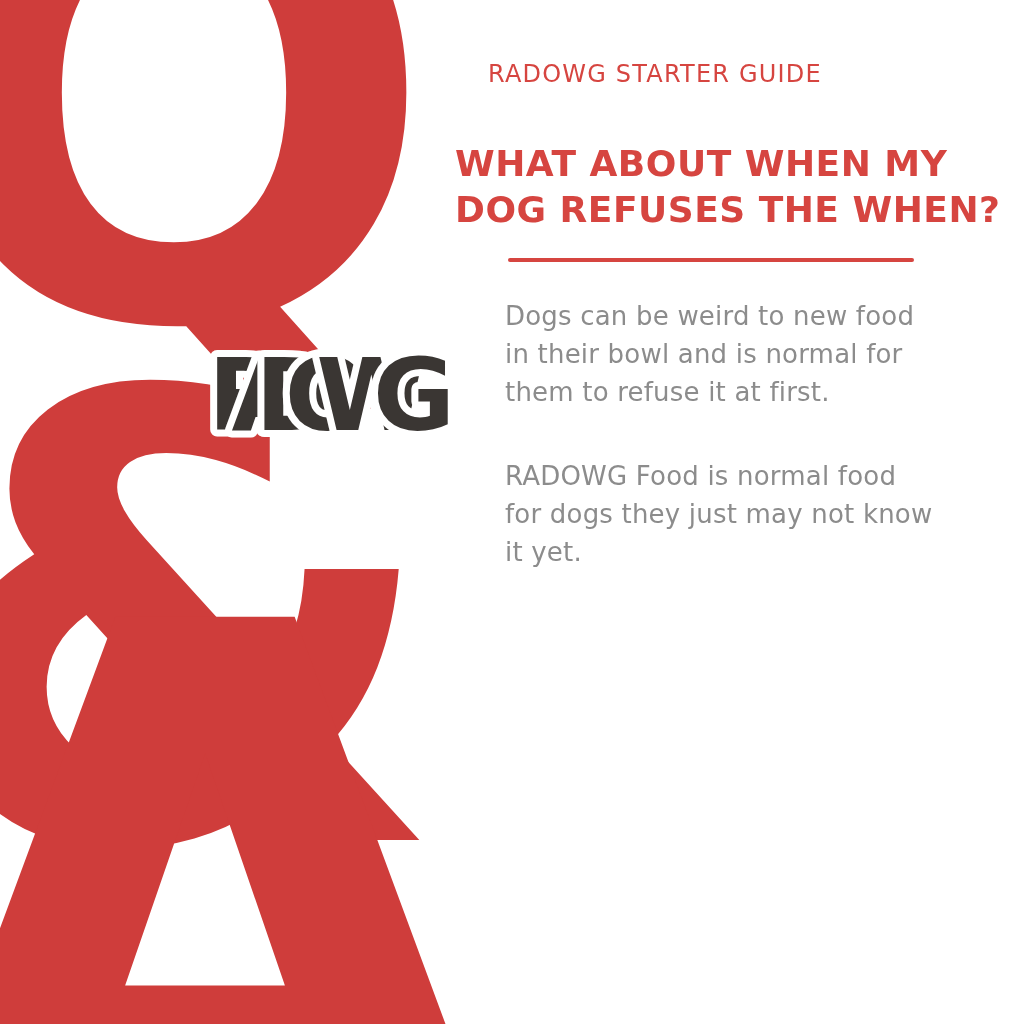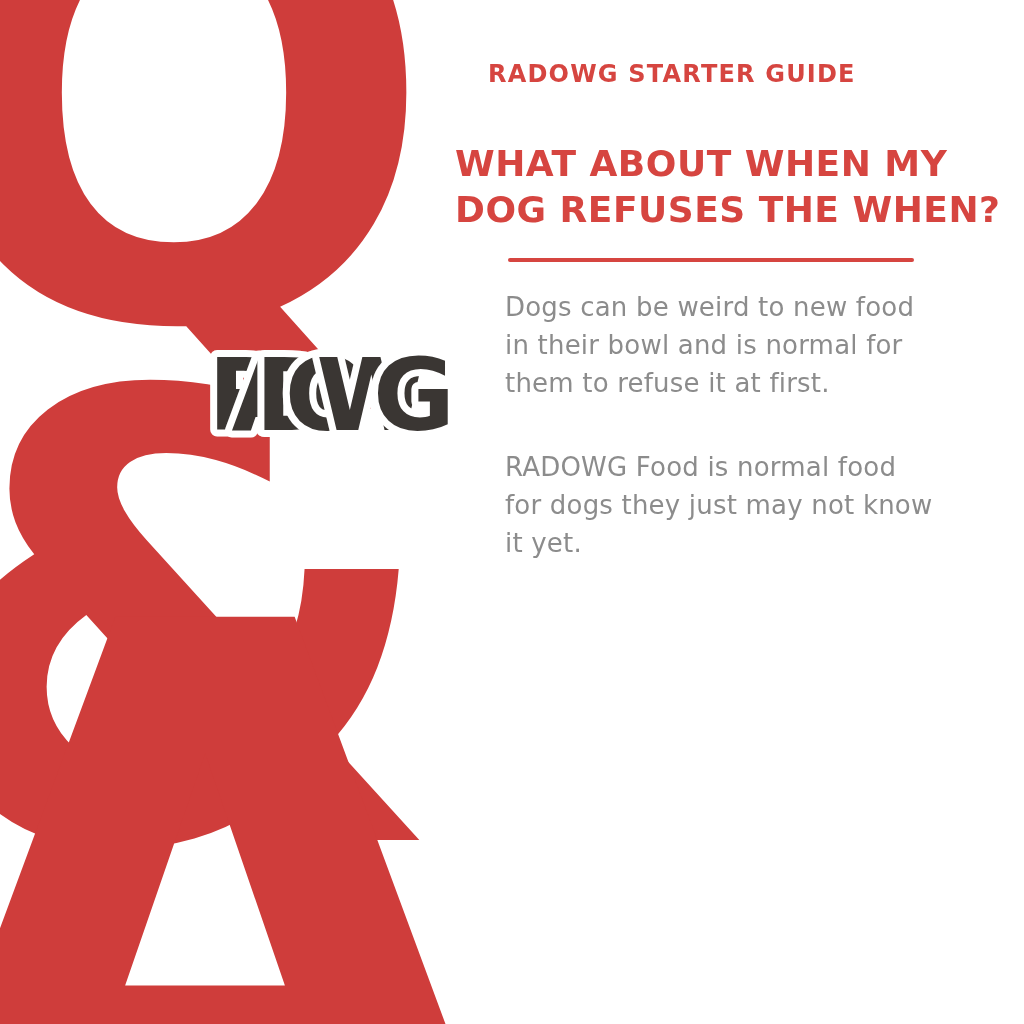--- a/index.html
+++ b/index.html
@@ -34,21 +34,21 @@
     stroke-width: 14px;
     stroke-linejoin: round;
     paint-order: stroke fill;
   }
 
   
   .eyebrow {
     position: absolute;
     left: 488px; top: 60px;
     font-size: 24px;
-    font-weight: 700;
+    font-weight: 400;
     letter-spacing: 1.2px;
     color: var(--red-accent, #d64540);
     white-space: nowrap;
   }
   .question {
     position: absolute;
     left: 455px; top: 141px;
     width: 480px;
     text-align: left;
     color: var(--red-accent, #d64540);
@@ -60,21 +60,21 @@
   }
   .divider {
     position: absolute;
     left: 508px; top: 258px;
     width: 406px; height: 4px;
     border-radius: 2px;
     background: var(--red-accent, #d64540);
   }
   .answer {
     position: absolute;
-    left: 505px; top: 288px;
+    left: 505px; top: 297px;
     width: 432px;
     color: var(--body-gray, #8c8c8c);
     font-size: 26px;
     line-height: 38px;
     letter-spacing: 0.2px;
   }
   .answer p { margin: 0 0 46px 0; }
 </style>
 </head>
 <body>

